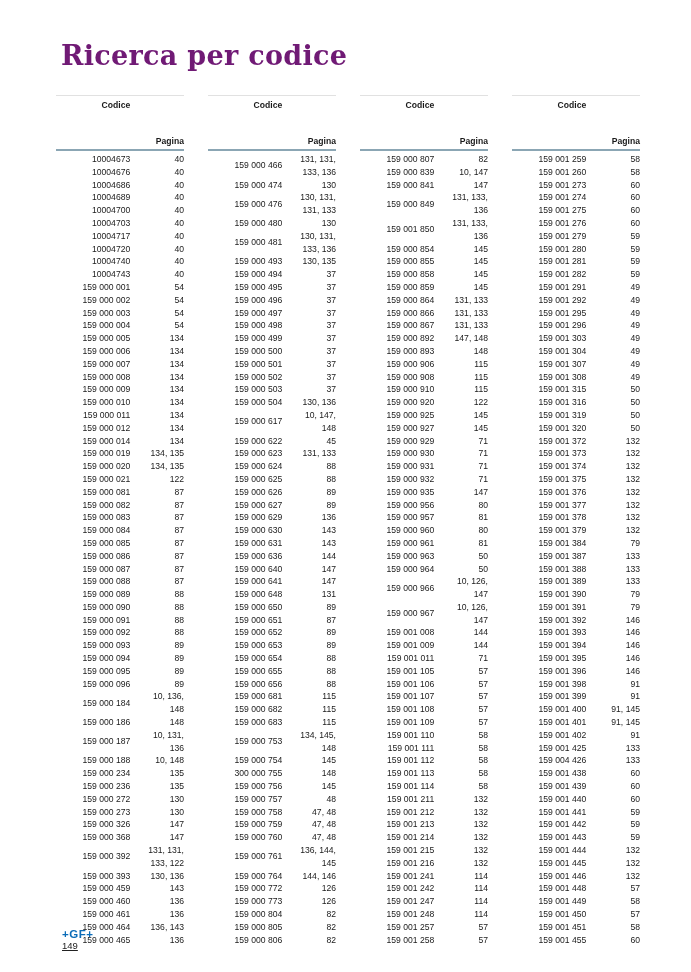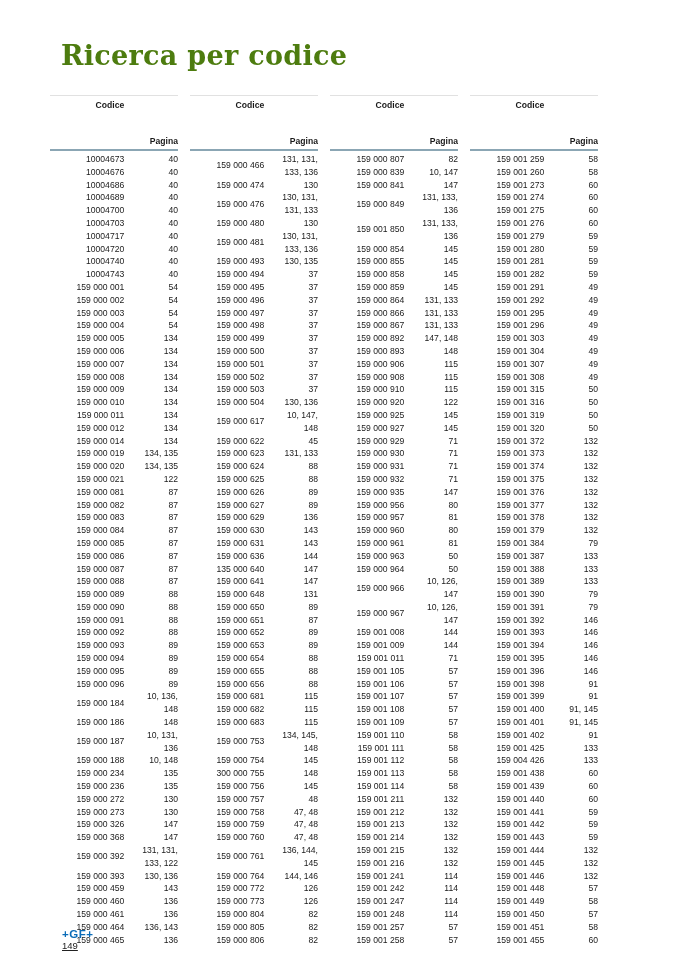--- a/index.html
+++ b/index.html
@@ -14,31 +14,31 @@
     overflow: hidden;
   }
   .title {
     position: absolute;
     left: 61px;
     top: 40px;
     margin: 0;
     font-family: "DejaVu Serif", "Liberation Serif", serif;
     font-size: 27px;
     font-weight: 700;
-    color: #4d7c0f;
+    color: #701a75;
     letter-spacing: 0.3px;
   }
   .columns {
     position: absolute;
-    left: 50px;
+    left: 56px;
     top: 95px;
     width: 585px;
     display: grid;
     grid-template-columns: repeat(4, 128px);
-    column-gap: 12px;
+    column-gap: 24px;
     align-items: start;
   }
   .col-head {
     display: flex;
     font-size: 8.6px;
     font-weight: 700;
     border-top: 1px solid #e1e1e1;
     border-bottom: 2px solid #8ba6b4;
     padding: 4px 0 3px 0;
     margin-bottom: 2px;
@@ -618,21 +618,21 @@
             <span class="pline">143</span>
           </span>
         </div>
         <div class="entry">
           <span class="code">159 000 636</span>
           <span class="pages">
             <span class="pline">144</span>
           </span>
         </div>
         <div class="entry">
-          <span class="code">135 000 640</span>
+          <span class="code">159 000 640</span>
           <span class="pages">
             <span class="pline">147</span>
           </span>
         </div>
         <div class="entry">
           <span class="code">159 000 641</span>
           <span class="pages">
             <span class="pline">147</span>
           </span>
         </div>

